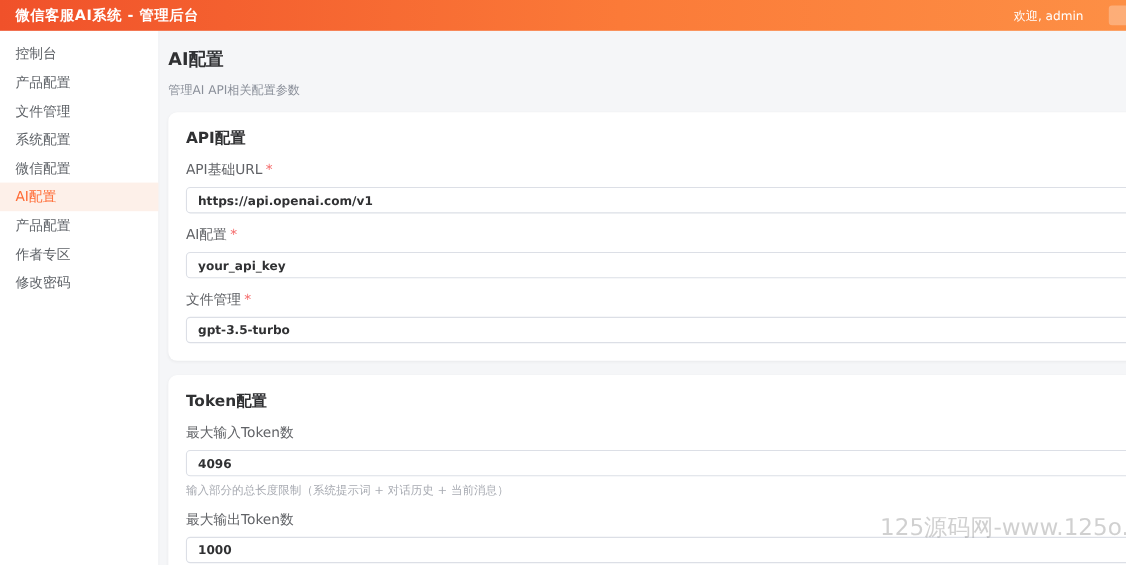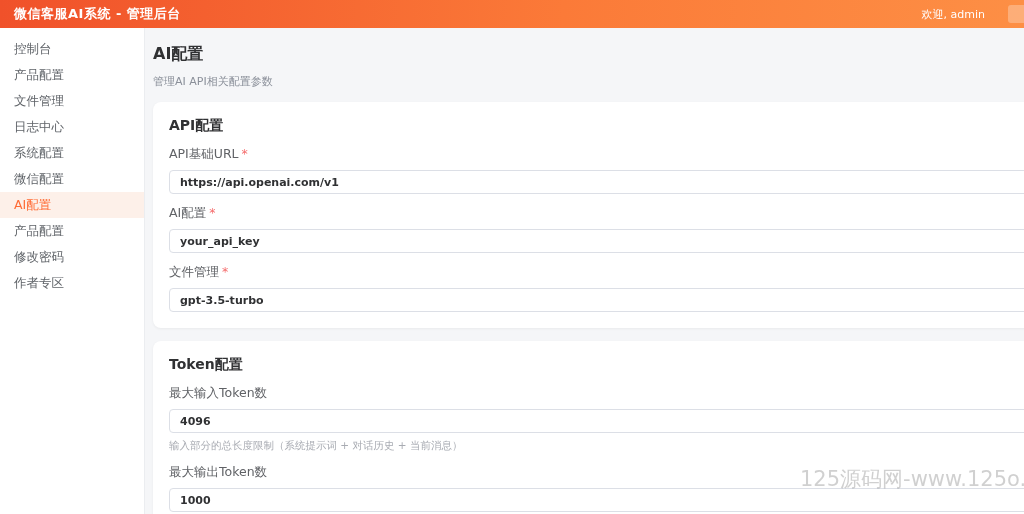--- a/index.html
+++ b/index.html
@@ -95,27 +95,26 @@
       <button class="logout-btn"></button>
     </span>
   </div>
 
   <div class="layout">
 
     <div class="sidebar">
       <div class="side-item">控制台</div>
       <div class="side-item">产品配置</div>
       <div class="side-item">文件管理</div>
-      <div class="side-item">日志中心</div>
       <div class="side-item">系统配置</div>
       <div class="side-item">微信配置</div>
       <div class="side-item active">AI配置</div>
       <div class="side-item">产品配置</div>
+      <div class="side-item">作者专区</div>
       <div class="side-item">修改密码</div>
-      <div class="side-item">作者专区</div>
     </div>
 
     <div class="main">
       <div class="page-title">AI配置</div>
       <div class="page-subtitle">管理AI API相关配置参数</div>
 
       <div class="card">
         <div class="card-title">API配置</div>
 
         <div class="field">

